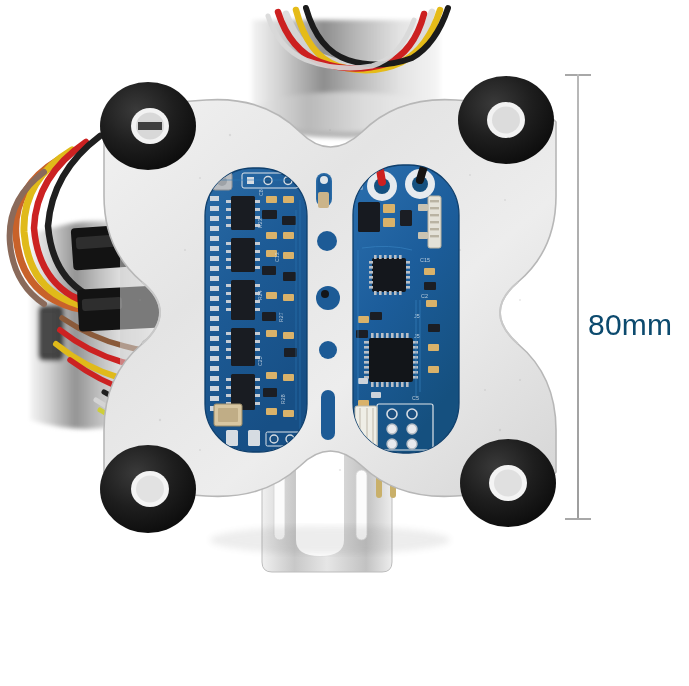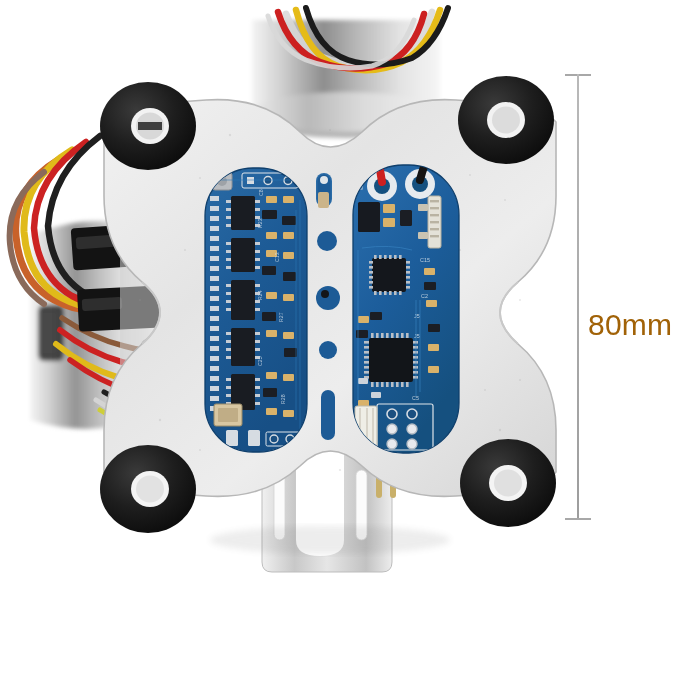--- a/index.html
+++ b/index.html
@@ -6,21 +6,21 @@
   body{width:689px;height:686px;position:relative;overflow:hidden;
        font-family:"Liberation Sans",sans-serif;}
   #stage{position:absolute;left:0;top:0;width:689px;height:686px;background:#ffffff;}
 
   
   .dim-line{position:absolute;left:577px;top:74px;width:2px;height:446px;
             background:linear-gradient(to bottom,#b9b9b9,#9d9d9d);}
   .dim-tick{position:absolute;width:26px;height:2px;background:#a8a8a8;left:565px;}
   .dim-tick.top{top:74px;}
   .dim-tick.bot{top:518px;}
-  .dim-label{position:absolute;left:588px;top:308px;font-size:30px;color:#a16207;
+  .dim-label{position:absolute;left:588px;top:308px;font-size:30px;color:#0c4a6e;
              letter-spacing:.2px;white-space:nowrap;}
 
   
   #product{position:absolute;left:0;top:0;}
 </style>
 </head>
 <body>
 
 <div id="stage">
 

